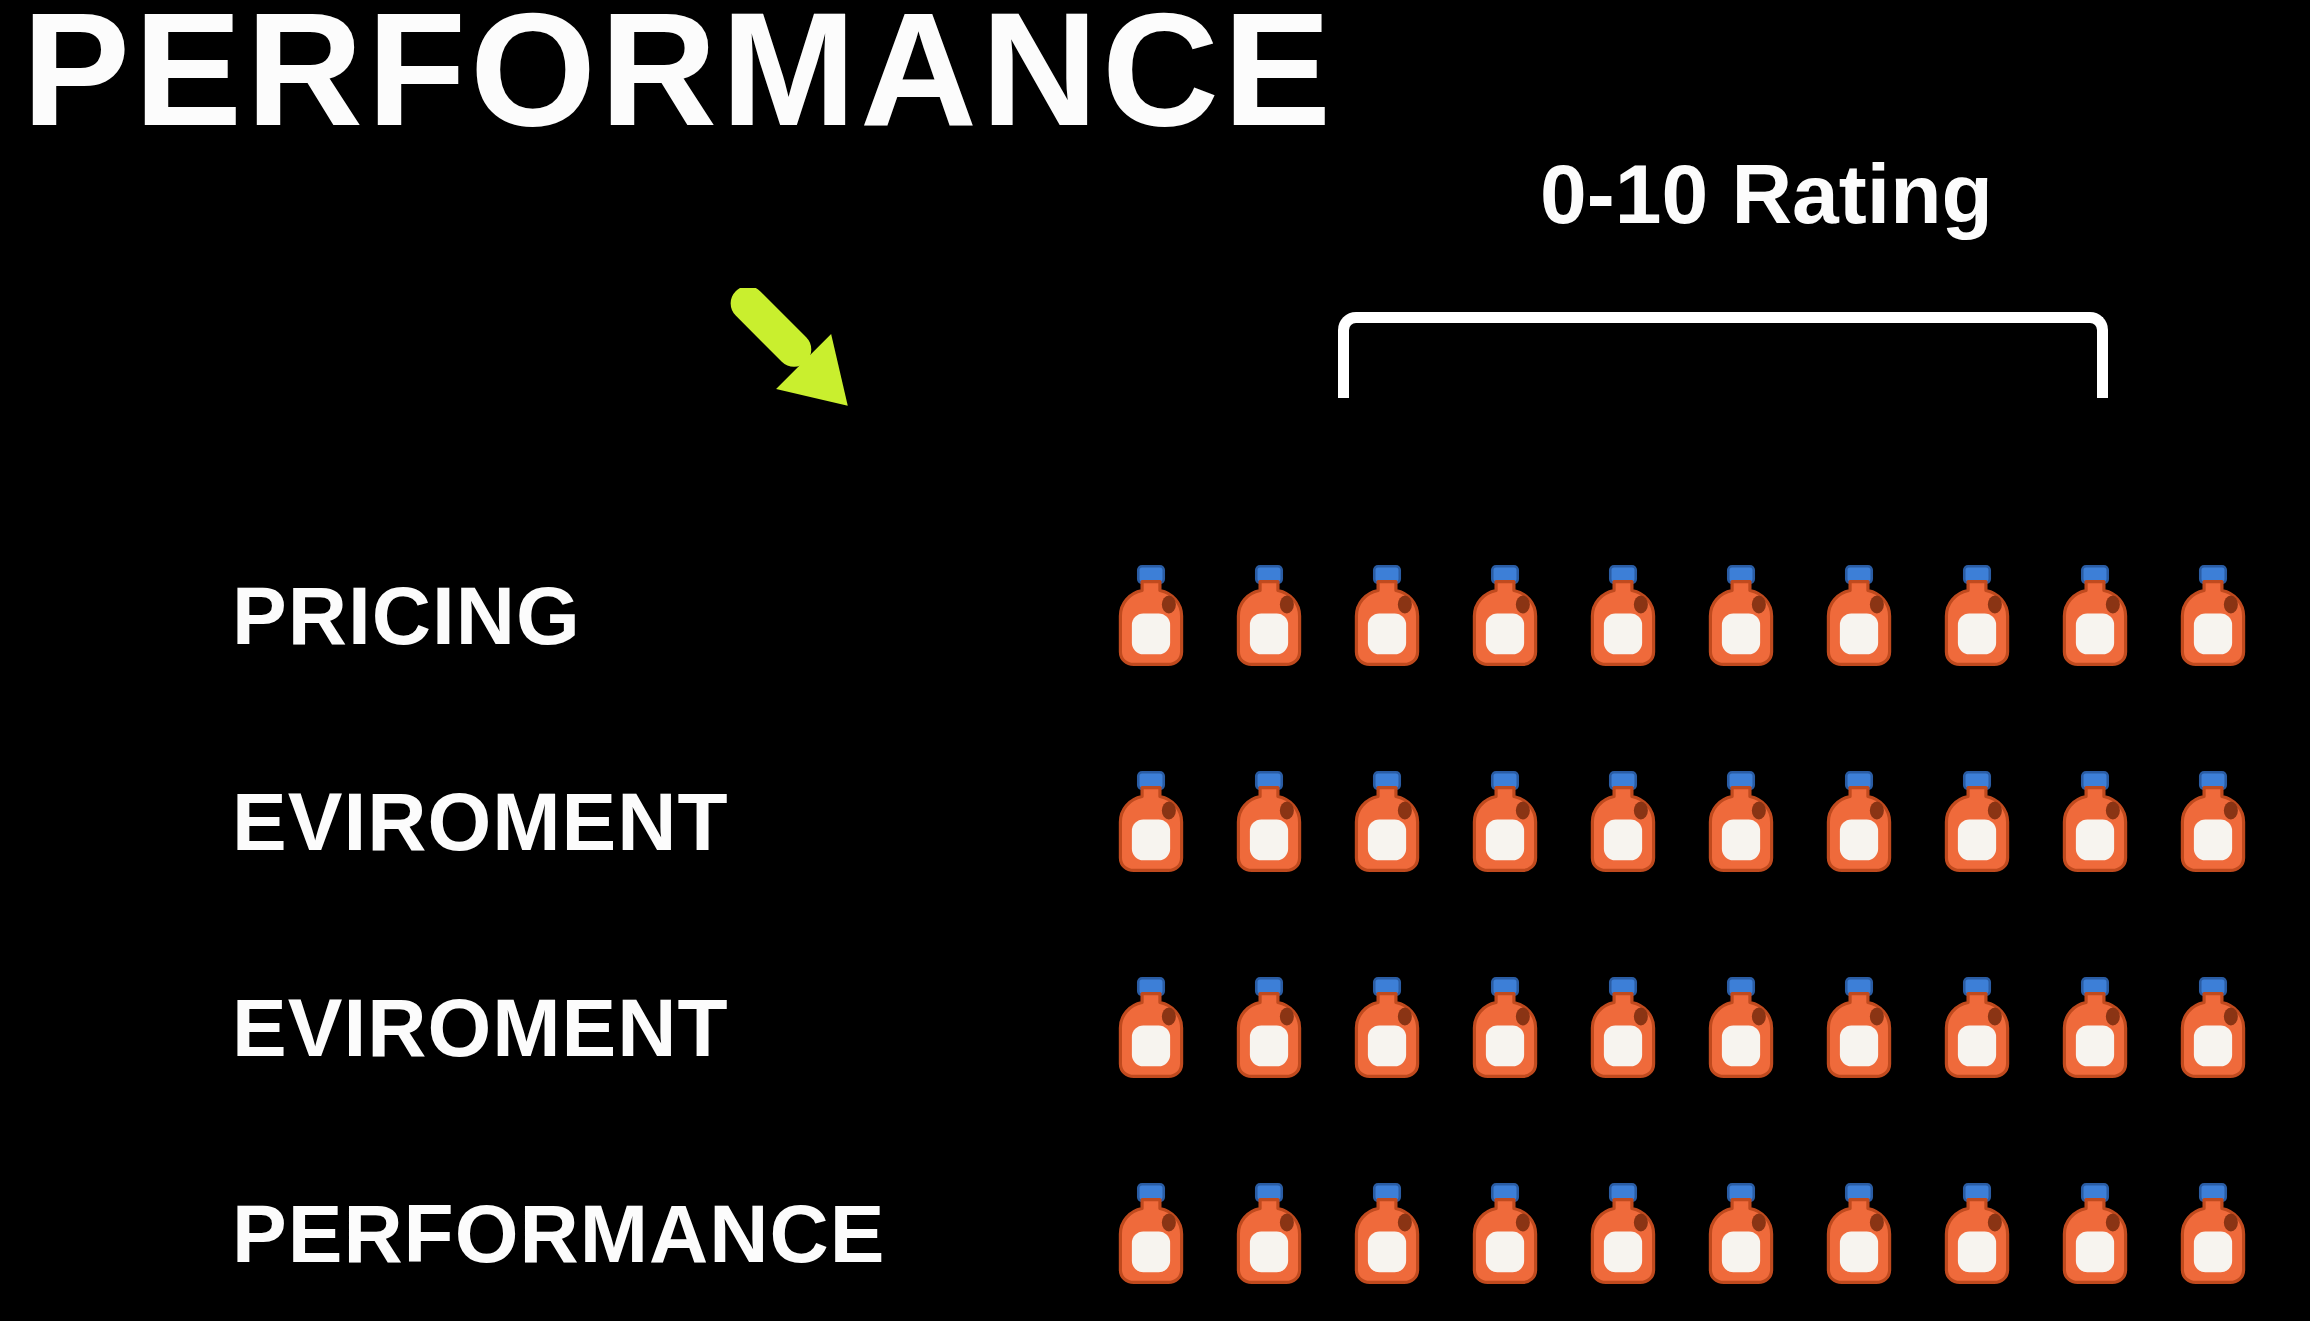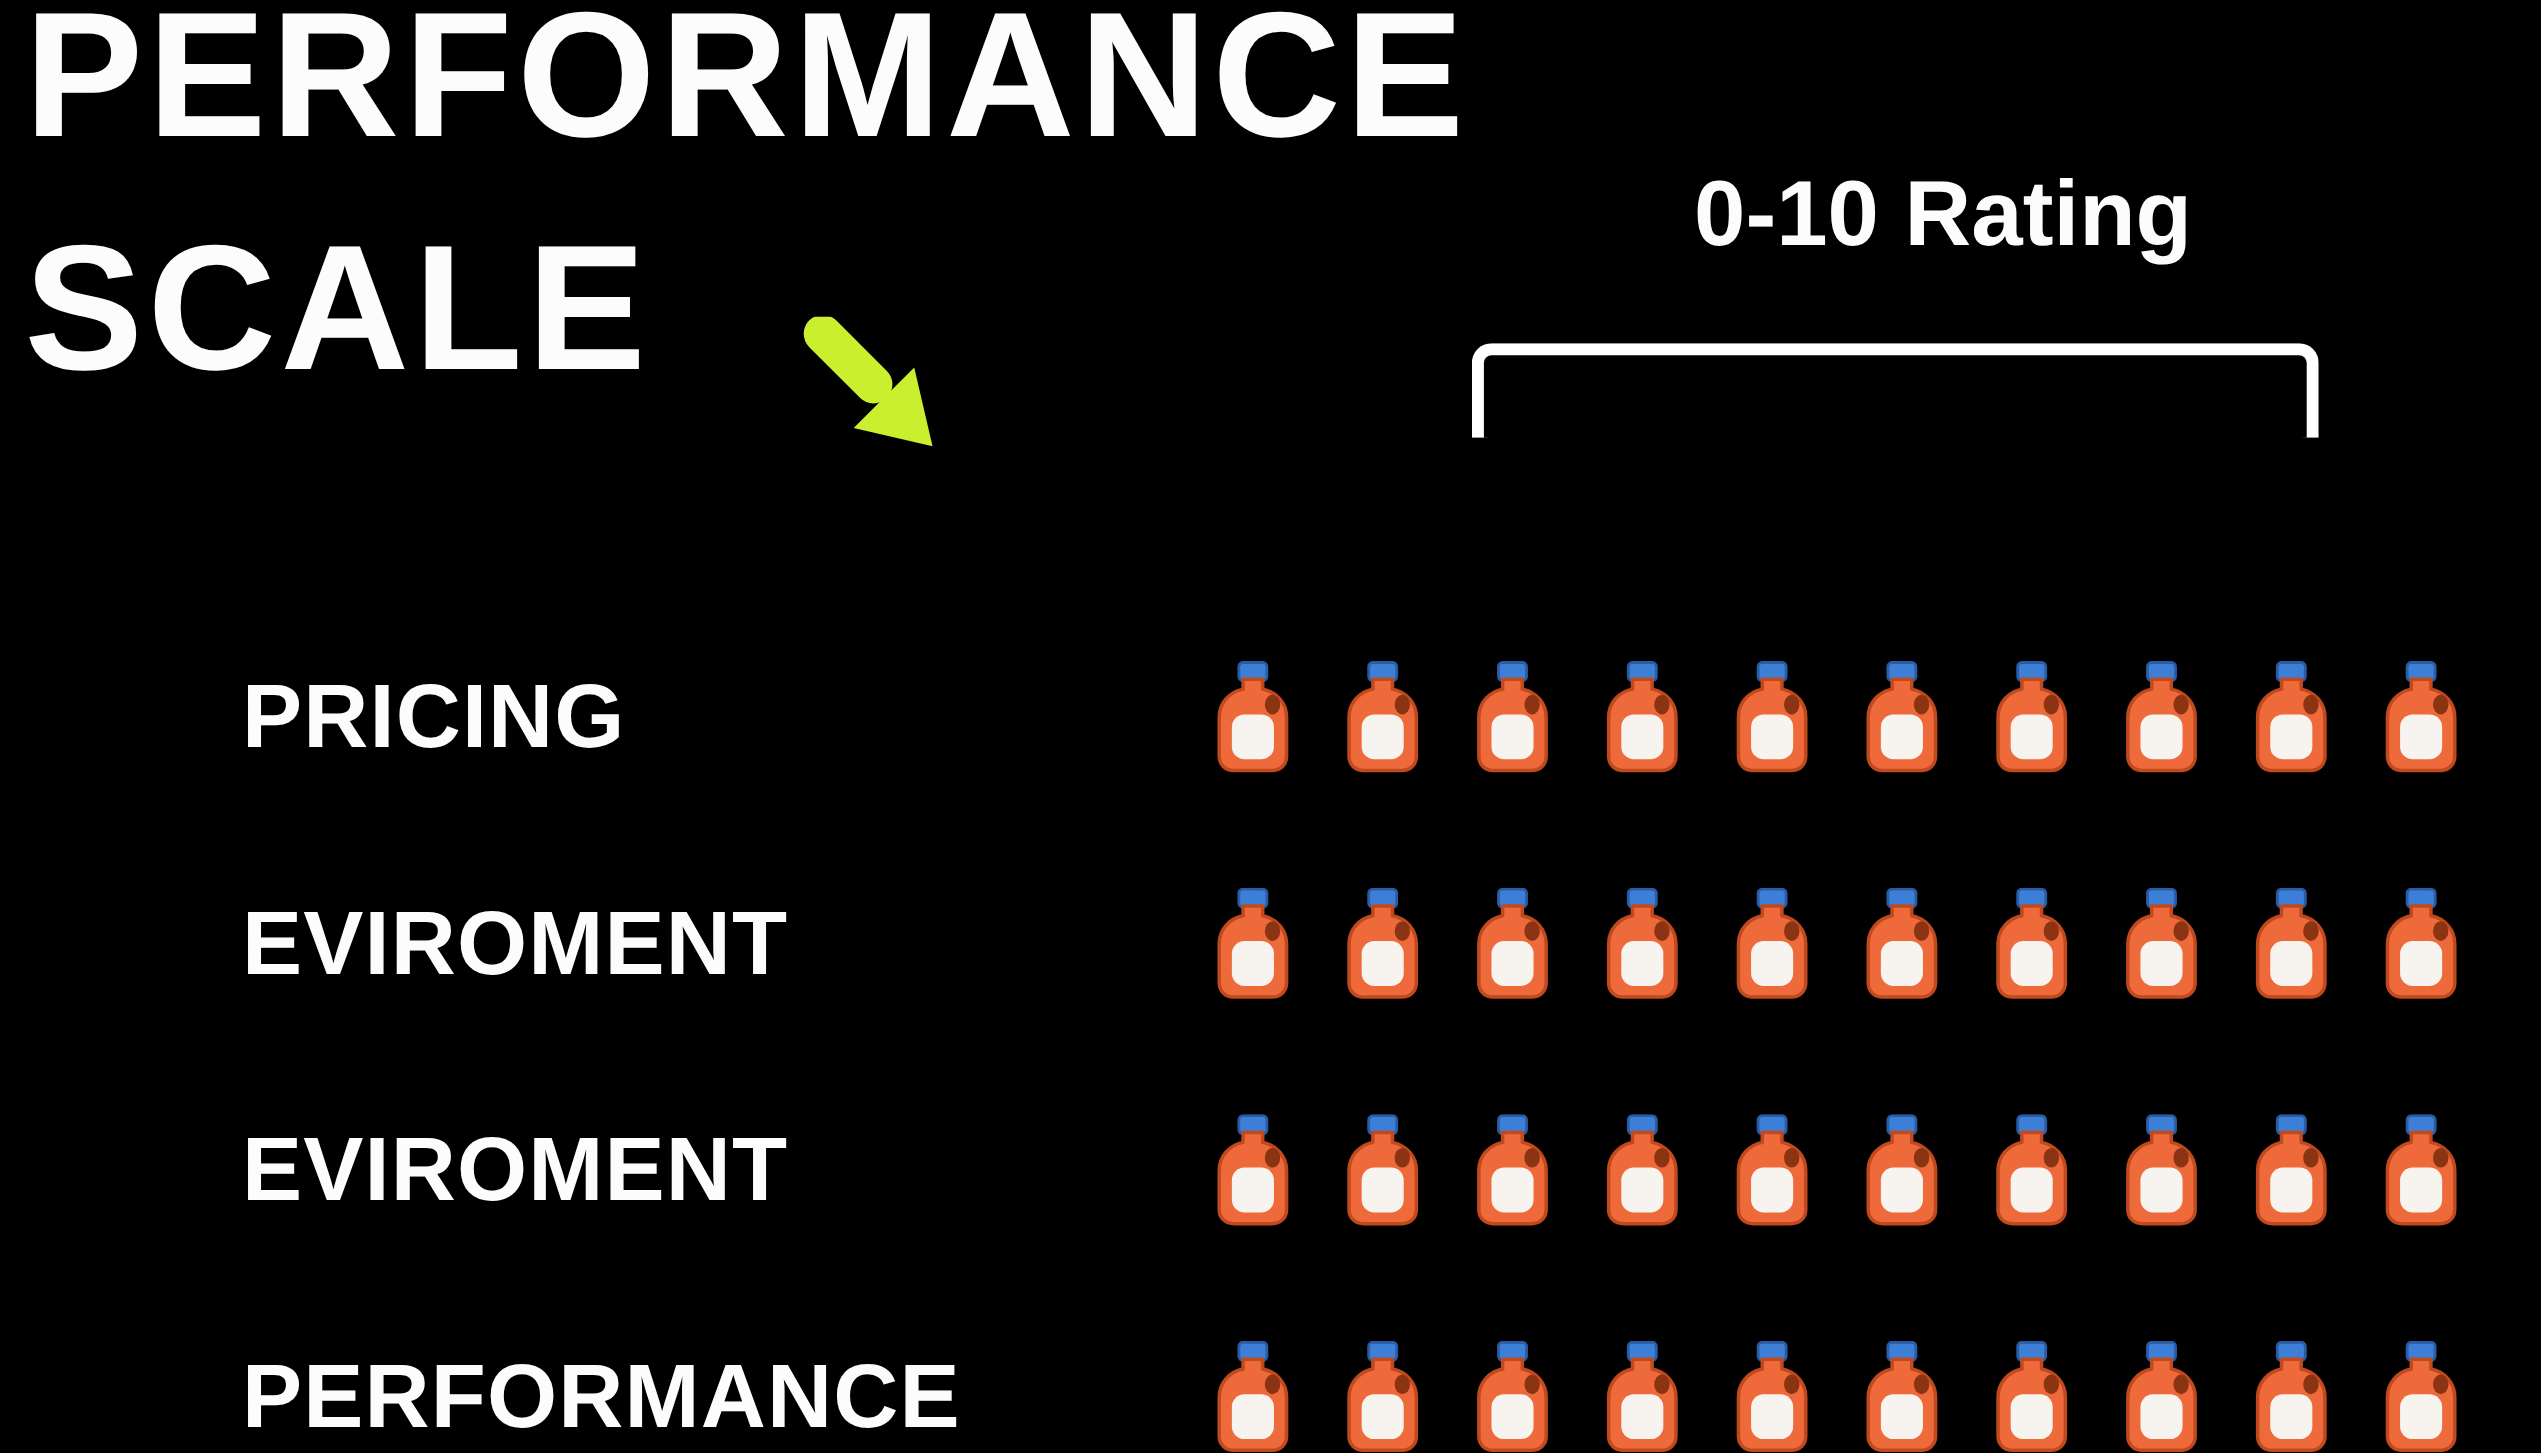--- a/index.html
+++ b/index.html
@@ -21,35 +21,35 @@
   }
   .bracket{
     position:absolute;left:1338px;top:312px;width:770px;height:86px;
     border:11px solid #ffffff;border-bottom:none;
     border-radius:18px 18px 0 0;
     box-sizing:border-box;
   }
   .arrow{position:absolute;left:730px;top:288px;width:128px;height:128px;}
   .arrow-shaft{stroke:var(--accent);}
   .arrow-head{fill:var(--accent);}
-  .row{position:absolute;left:0;width:1864px;height:102px;margin-top:36px;}
+  .row{position:absolute;left:12px;width:1864px;height:102px;}
   .cat{
     position:absolute;left:220px;top:50%;transform:translateY(-50%);
     font-size:82px;font-weight:800;letter-spacing:1px;white-space:nowrap;
     color:#fcfcfc;
   }
   .icons{position:absolute;left:1100px;top:0;display:flex;gap:40px;}
   .bottle{width:78px;height:102px;display:block;}
 </style>
 </head>
 <body>
 
 <div class="stage">
 
-  <h1 class="title"><span>PERFORMANCE</span><br><span>SCALE</span></h1>
+  <h1 class="title"><span>PERFORMANCE</span><br></h1>
 
   <svg class="arrow" viewBox="0 0 100 100" aria-hidden="true">
     <path class="arrow-shaft" d="M14 12 L50 48" stroke-width="27" stroke-linecap="round" fill="none"></path>
     <path class="arrow-head" d="M92 92 L79 36 L36 79 Z"></path>
   </svg>
 
   <div class="rating-label">0-10 Rating</div>
 
   <div class="bracket"></div>
 

